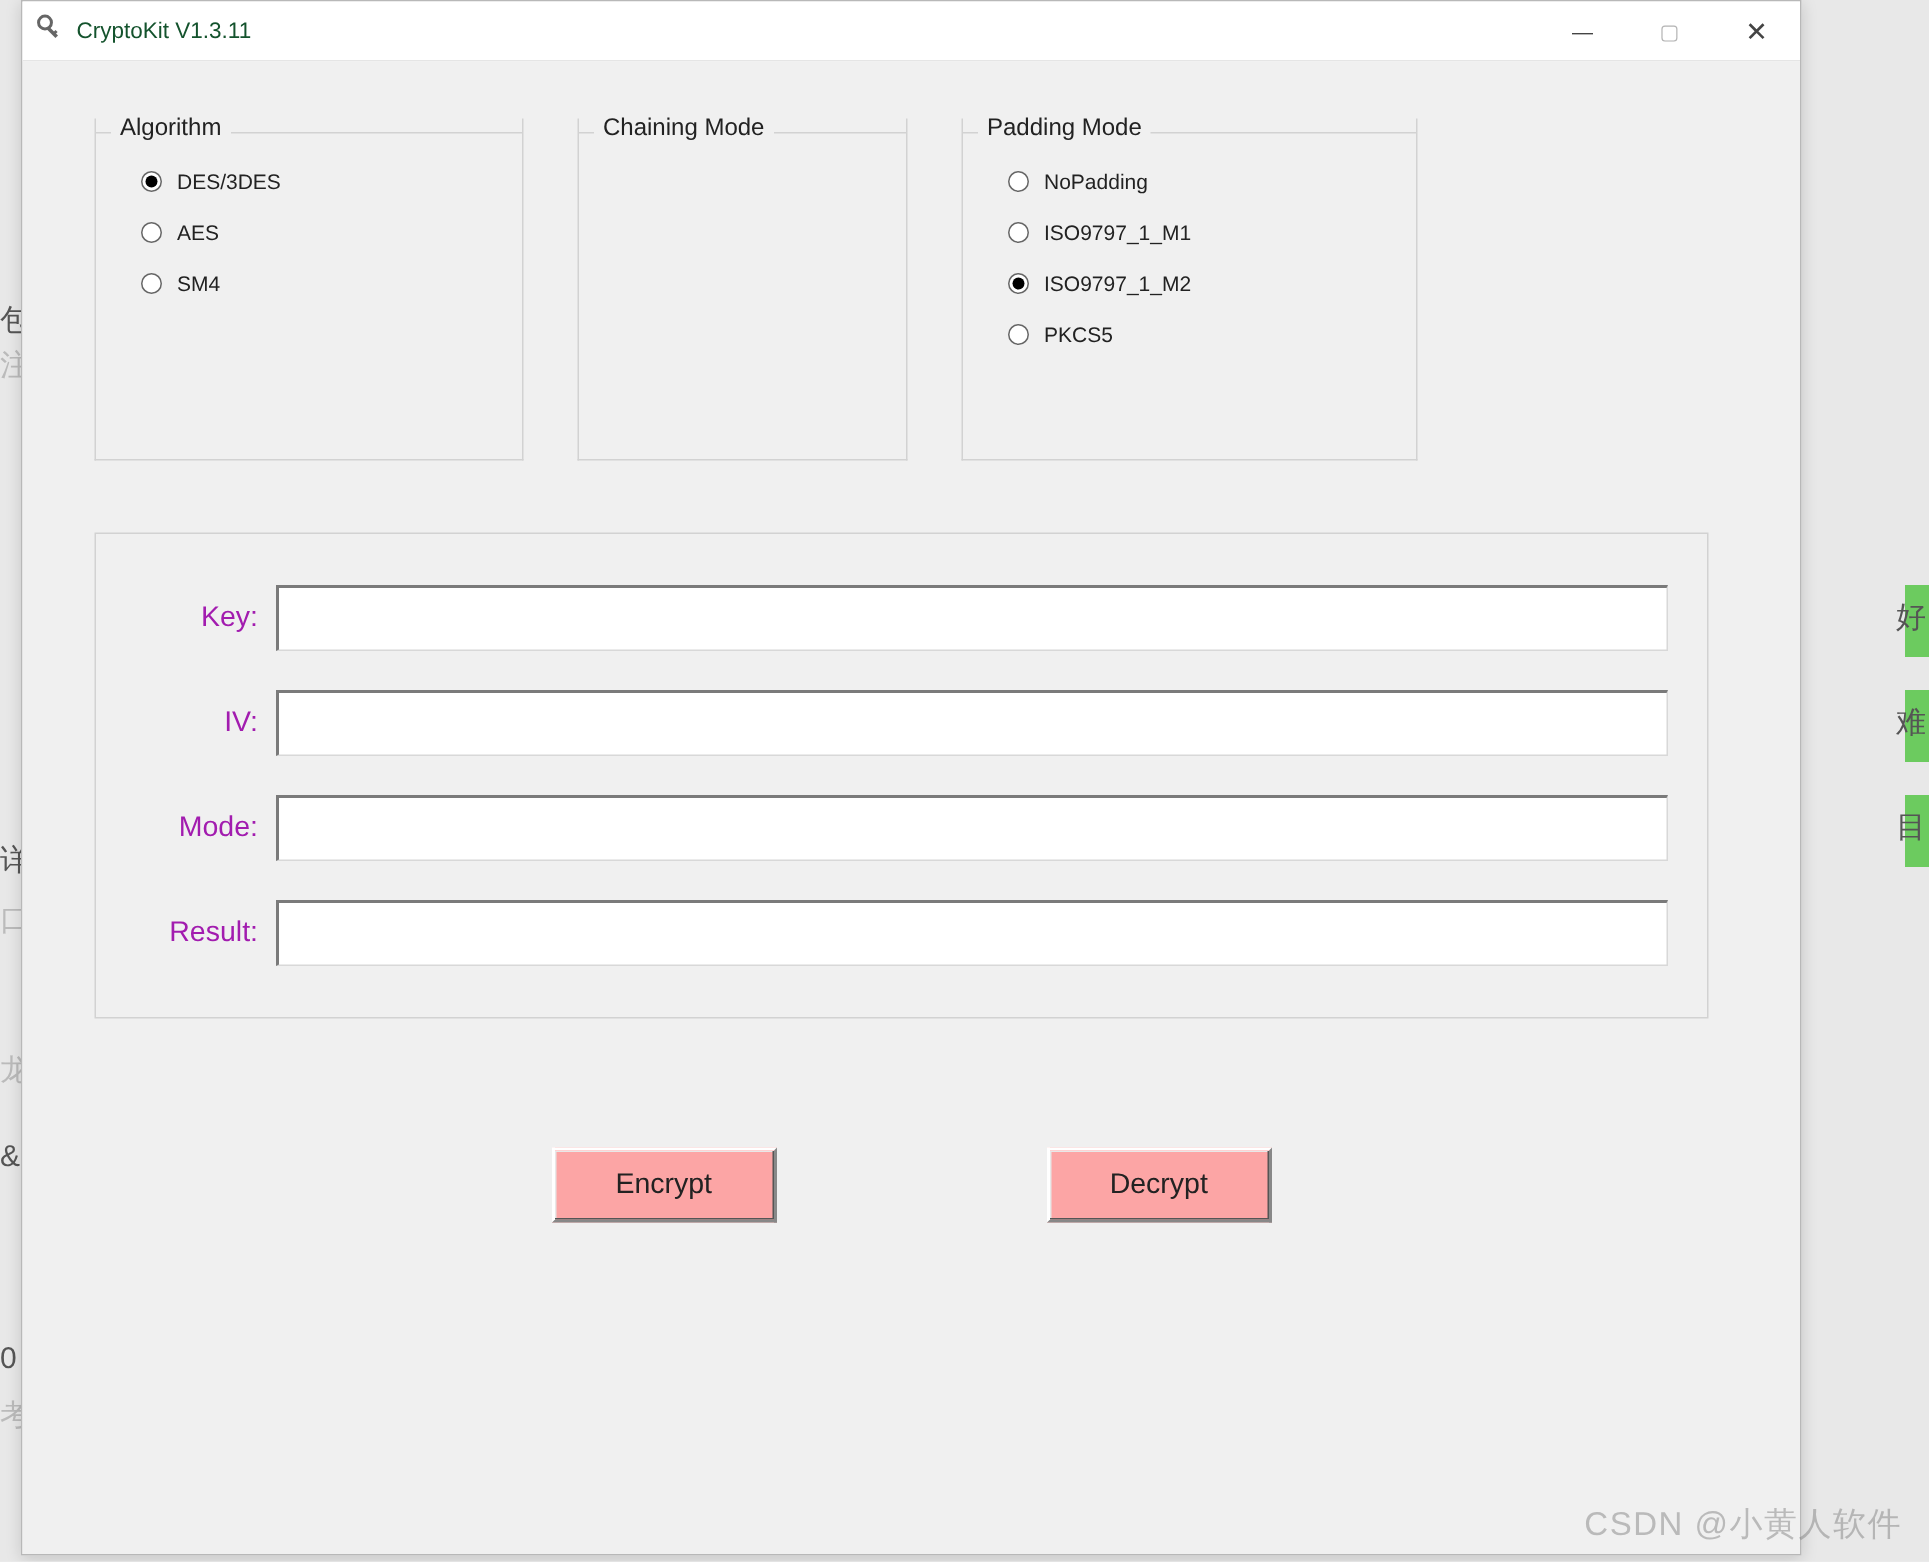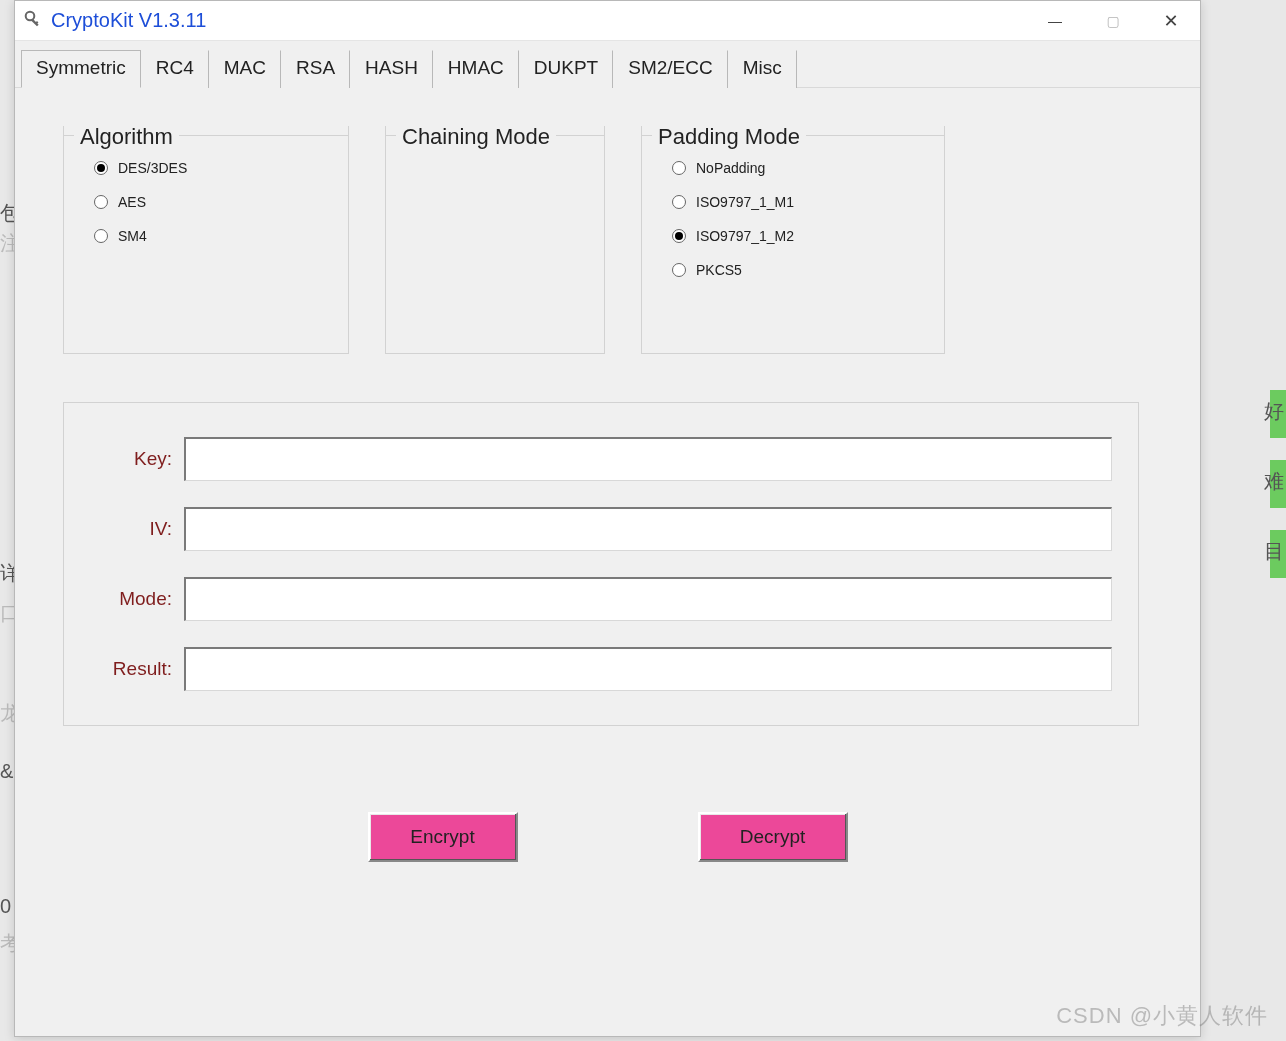--- a/index.html
+++ b/index.html
@@ -14,21 +14,21 @@
       position: absolute; left: 14px; top: 0; width: 1187px; height: 1037px;
       background: #ffffff; border: 1px solid #b8b8b8;
       box-shadow: 0 2px 10px rgba(0,0,0,0.15);
       display: flex; flex-direction: column;
     }
     .titlebar {
       height: 40px; display: flex; align-items: center; justify-content: space-between;
       padding-left: 8px; background: #ffffff; border-bottom: 1px solid #e5e5e5;
     }
     .titlebar-left { display: flex; align-items: center; gap: 8px; }
-    .titlebar-title { font-size: 20px; color: #1d4ed8; }
+    .titlebar-title { font-size: 15px; color: #14532d; }
     .win-controls { display: flex; height: 100%; }
     .win-btn { width: 58px; height: 100%; display: flex; align-items: center; justify-content: center; }
     .win-btn span { font-size: 14px; color: #444; }
     .win-btn.disabled span { color: #b5b5b5; }
     .win-btn.close span { font-size: 18px; }
 
     .client { flex: 1; background: #f0f0f0; padding: 0; position: relative; }
 
     .tabstrip { display: flex; padding: 8px 6px 0 6px; gap: 0; border-bottom: 1px solid #d9d9d9; background: #f0f0f0; }
     .tab {
@@ -49,21 +49,21 @@
     .group {
       border: 1px solid #d2d2d2; border-top: none; position: relative;
       padding: 28px 18px 18px 18px; min-height: 228px;
     }
     .group::before {
       content: ""; position: absolute; top: 9px; left: 0; right: 0;
       border-top: 1px solid #d2d2d2;
     }
     .group-title {
       position: absolute; top: -2px; left: 10px; background: #f0f0f0;
-      padding: 0 6px; font-size: 22px; color: #222; z-index: 1;
+      padding: 0 6px; font-size: 16px; color: #222; z-index: 1;
     }
     .grp-algo { width: 286px; }
     .grp-chain { width: 220px; }
     .grp-pad   { width: 304px; }
 
     .radio-stack { display: flex; flex-direction: column; gap: 18px; padding-top: 6px; padding-left: 12px; }
     .radio-row { display: flex; align-items: center; gap: 10px; font-size: 14px; color: #222; }
     .radio-row.disabled { color: #a0a0a0; }
     .radio-dot {
       width: 14px; height: 14px; border: 1px solid #666; border-radius: 50%;
@@ -72,30 +72,30 @@
     }
     .radio-row.disabled .radio-dot { border-color: #bbb; }
     .radio-dot.selected::after { content: ""; width: 8px; height: 8px; background: #000; border-radius: 50%; }
 
     .io-box {
       margin-top: 48px; border: 1px solid #d2d2d2; padding: 34px 26px 34px 26px;
       width: 1076px;
     }
     .field-row { display: flex; align-items: center; gap: 12px; margin-bottom: 26px; }
     .field-row:last-child { margin-bottom: 0; gap: 12px; }
-    .field-label { width: 82px; text-align: right; font-size: 19px; color: #7f1d1d; }
+    .field-label { width: 82px; text-align: right; font-size: 19px; color: #a21caf; }
     .field-input {
       flex: 1; height: 44px; border-top: 2px solid #7a7a7a; border-left: 2px solid #7a7a7a;
       border-right: 1px solid #d8d8d8; border-bottom: 1px solid #d8d8d8; background: #fff;
       font-size: 18px; padding: 0 8px; outline: none;
     }
 
     .button-row { display: flex; gap: 180px; justify-content: center; padding-top: 86px; }
     .action-btn {
-      width: 150px; height: 50px; background: #ec4899;
+      width: 150px; height: 50px; background: #fca5a5;
       border-top: 2px solid #fff; border-left: 2px solid #fff;
       border-right: 2px solid #888; border-bottom: 2px solid #888;
       box-shadow: inset -1px -1px 0 #555, inset 1px 1px 0 #e8e8e8;
       font-size: 19px; color: #222;
     }
 
     .watermark {
       position: absolute; right: 18px; bottom: 10px; font-size: 22px;
       color: rgba(120,120,120,0.45); letter-spacing: 1px; pointer-events: none;
     }
@@ -137,31 +137,20 @@
       <div class="win-btn disabled">
           <span>▢</span>
         </div>
       <div class="win-btn close">
           <span>✕</span>
         </div>
     </div>
   </div>
 
   <div class="client">
-    <div class="tabstrip">
-      <div class="tab active">Symmetric</div>
-      <div class="tab">RC4</div>
-      <div class="tab">MAC</div>
-      <div class="tab">RSA</div>
-      <div class="tab">HASH</div>
-      <div class="tab">HMAC</div>
-      <div class="tab">DUKPT</div>
-      <div class="tab">SM2/ECC</div>
-      <div class="tab">Misc</div>
-    </div>
 
     <div class="tab-body">
       <div class="groups-row">
 
         <div class="group grp-algo">
           <span class="group-title">Algorithm</span>
           <div class="radio-stack">
             <label class="radio-row">
               <span class="radio-dot selected"></span>
               <span>DES/3DES</span>

